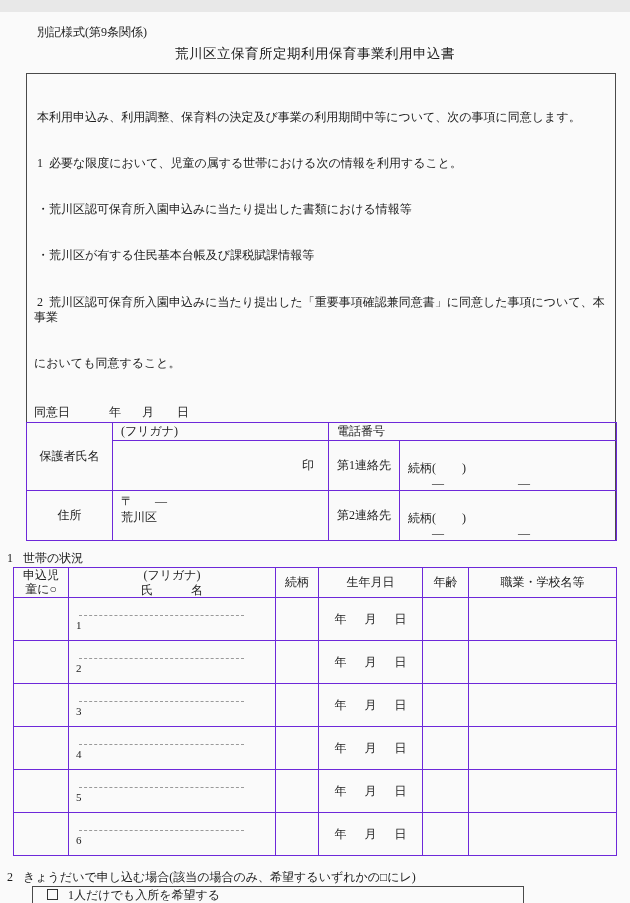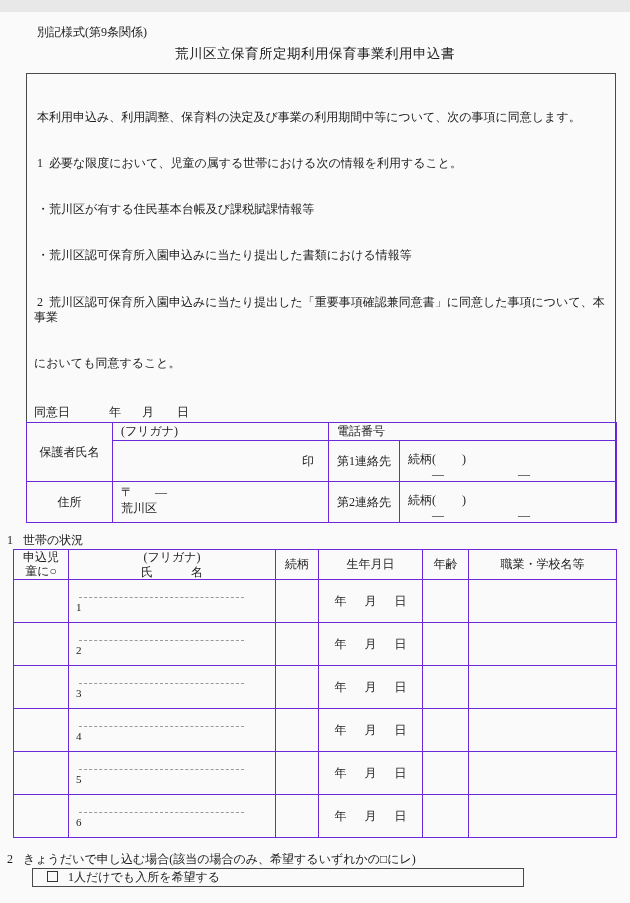--- a/index.html
+++ b/index.html
@@ -22,21 +22,21 @@
   table{border-collapse:collapse;table-layout:fixed;}
   td,th{border:1px solid #6d28d9;font-weight:normal;padding:0;vertical-align:middle;
         font-size:12px;line-height:14px;}
 
   .guardian{width:calc(100% + 2px);margin:2px -1px -1px -1px;}
   .guardian .lbl{text-align:center;}
   .furigana-cell{border-bottom:1px dashed #b5b5b5;padding:1px 0 1px 8px;height:15px;}
   .phone-hd{padding:1px 8px 1px 8px;height:15px;}
   .name-cell{height:32px;text-align:right;padding-right:14px;}
   .contact-cell{text-align:center;height:32px;}
-  .relation-cell{padding:11px 0 0 8px;vertical-align:top;}
+  .relation-cell{padding:20px 0 0 8px;vertical-align:top;}
   .relgap{display:inline-block;width:26px;}
   .dash-row{margin-top:1px;}
   .dash1{display:inline-block;margin-left:24px;}
   .dash2{display:inline-block;margin-left:74px;}
   .addr-cell{padding:2px 0 2px 8px;height:34px;vertical-align:top;line-height:16px;}
   .postal-dash{display:inline-block;margin-left:22px;}
 
   .sec-heading{margin-left:7px;height:15px;}
   .sec-no{display:inline-block;}
   .sec-txt{display:inline-block;margin-left:10px;}
@@ -69,22 +69,22 @@
 
 <div class="page">
 
   <div class="form-ref">別記様式(第9条関係)</div>
   <div class="title">荒川区立保育所定期利用保育事業利用申込書</div>
 
   <div class="consent-box">
     <div class="consent-text">
       <div> 本利用申込み、利用調整、保育料の決定及び事業の利用期間中等について、次の事項に同意します。</div>
       <div> 1  必要な限度において、児童の属する世帯における次の情報を利用すること。</div>
+      <div> ・荒川区認可保育所入園申込みに当たり提出した書類における情報等</div>
       <div> ・荒川区が有する住民基本台帳及び課税賦課情報等</div>
-      <div> ・荒川区認可保育所入園申込みに当たり提出した書類における情報等</div>
       <div> 2  荒川区認可保育所入園申込みに当たり提出した「重要事項確認兼同意書」に同意した事項について、本事業</div>
       <div>においても同意すること。</div>
     </div>
     <div class="consent-date">
       <span>同意日</span>
       <span class="cd-y">年</span>
       <span class="cd-m">月</span>
       <span class="cd-d">日</span>
     </div>
 

